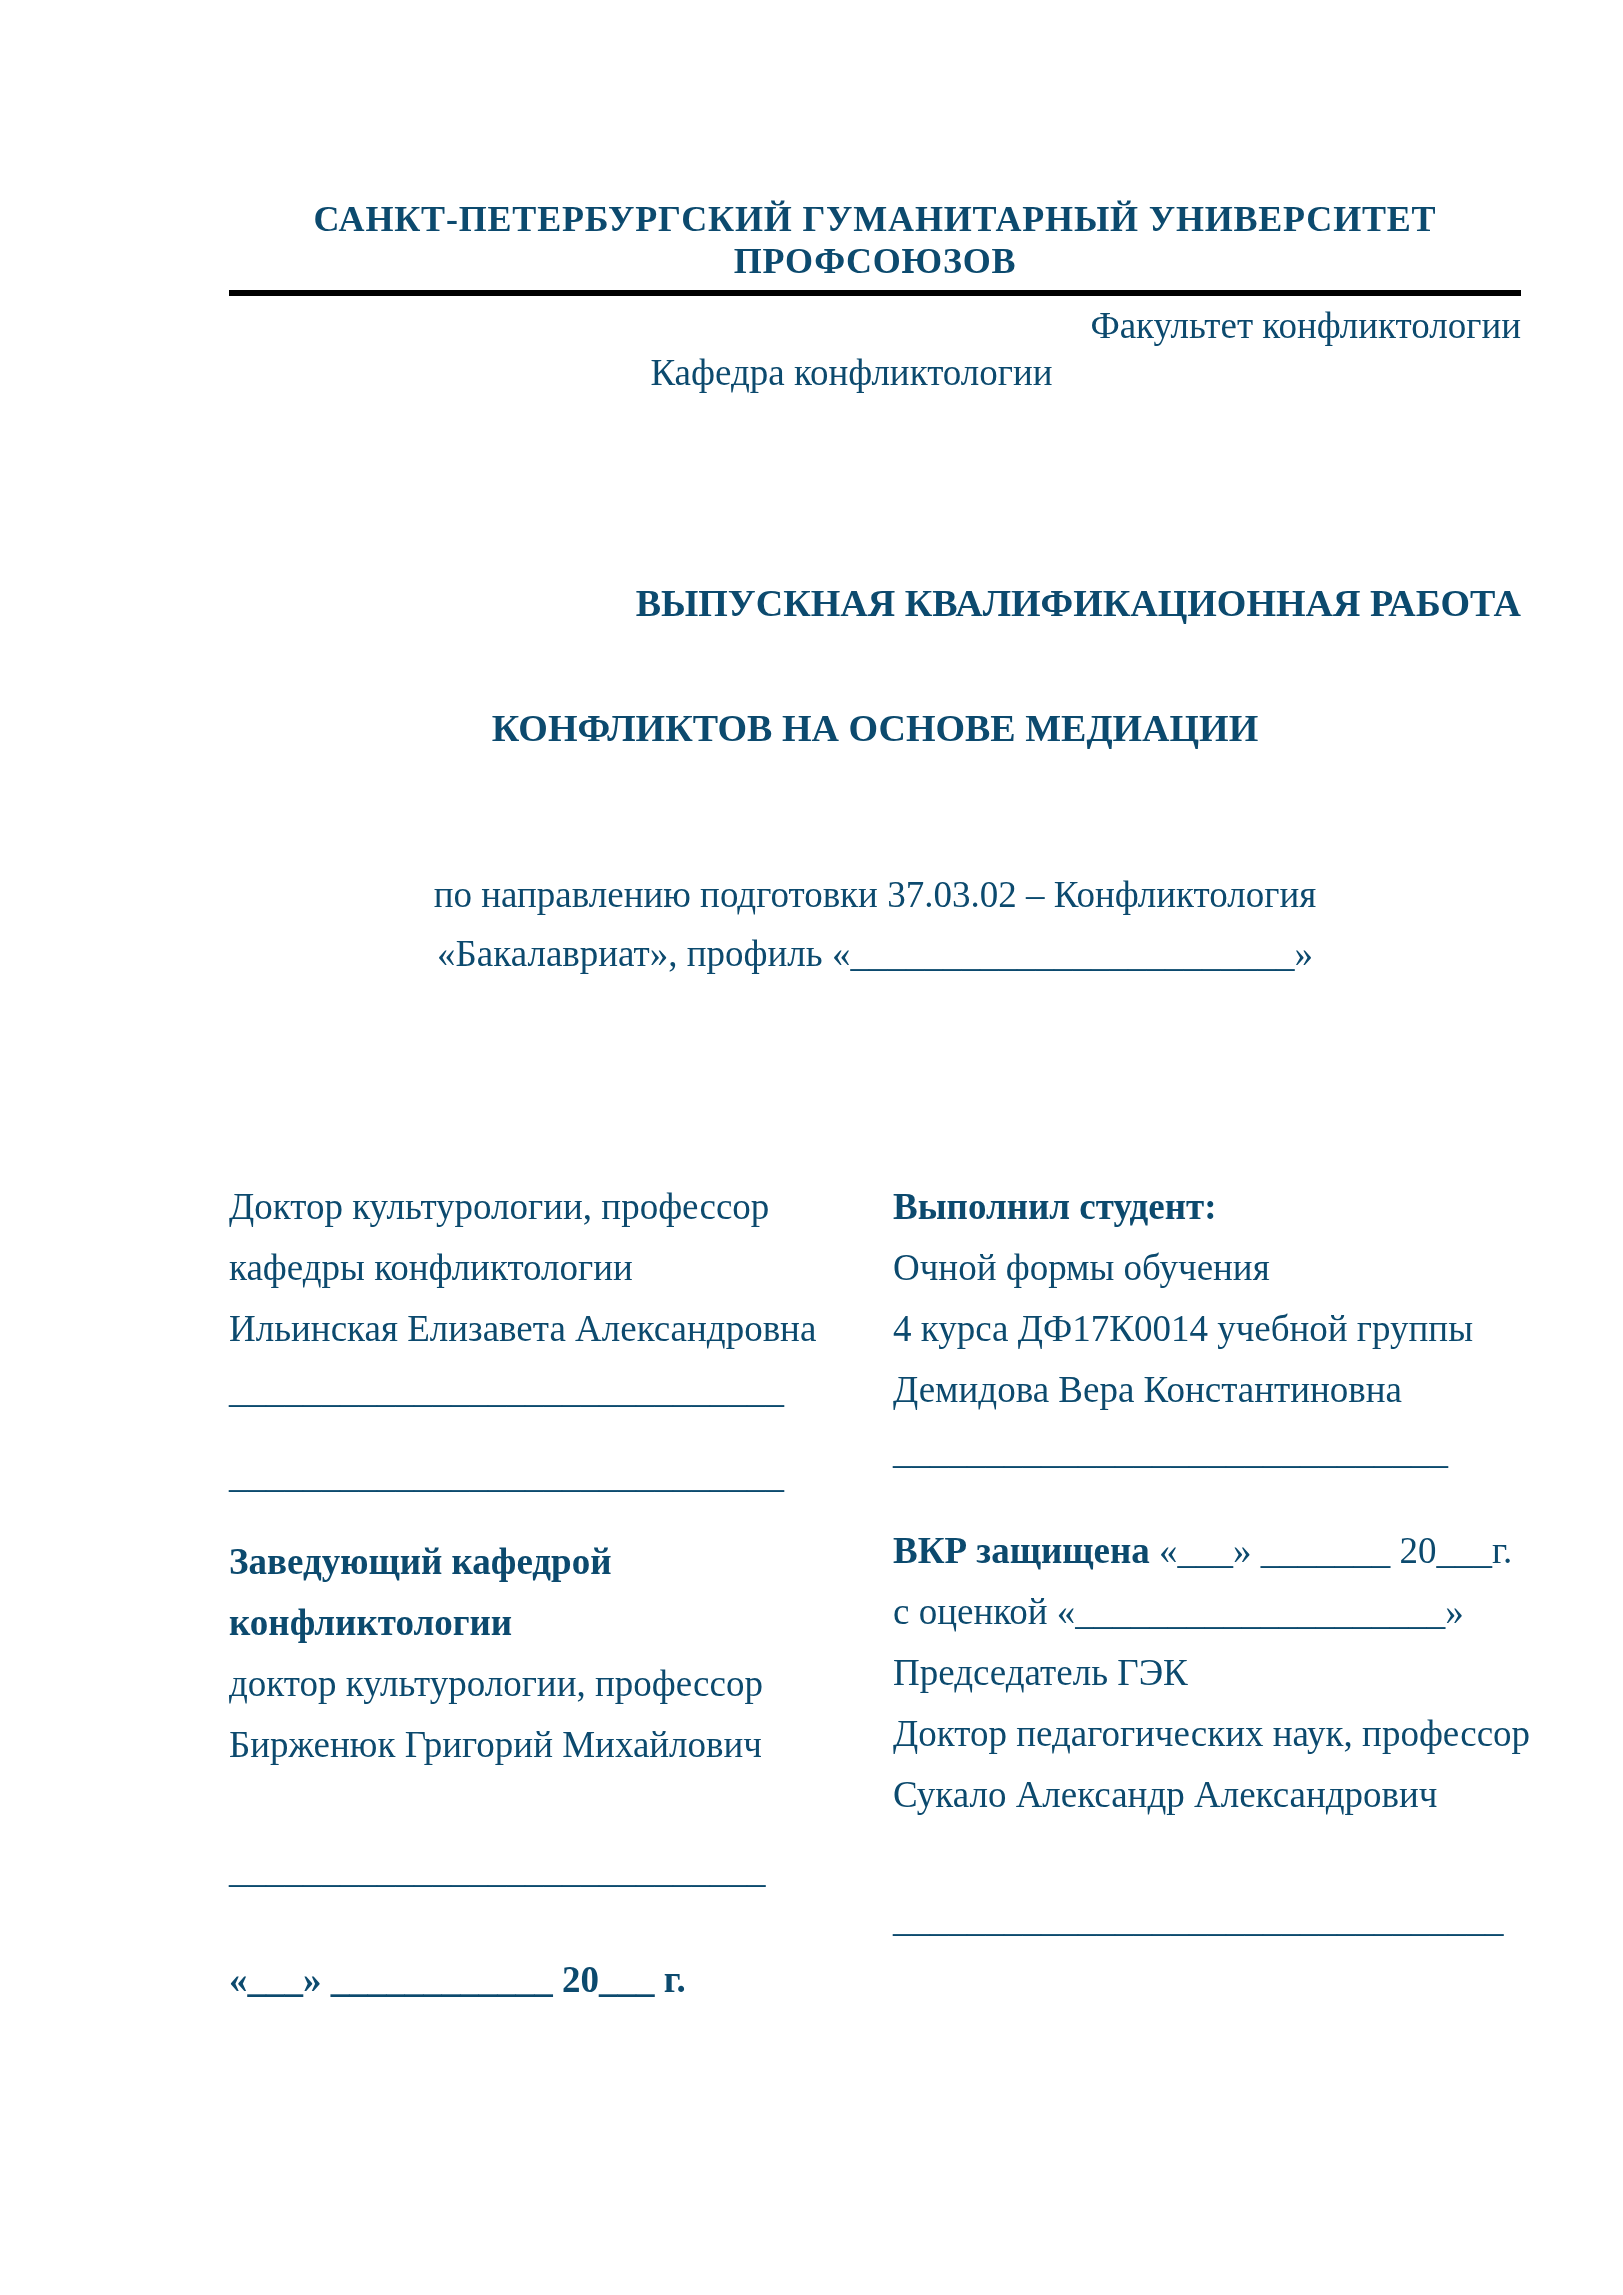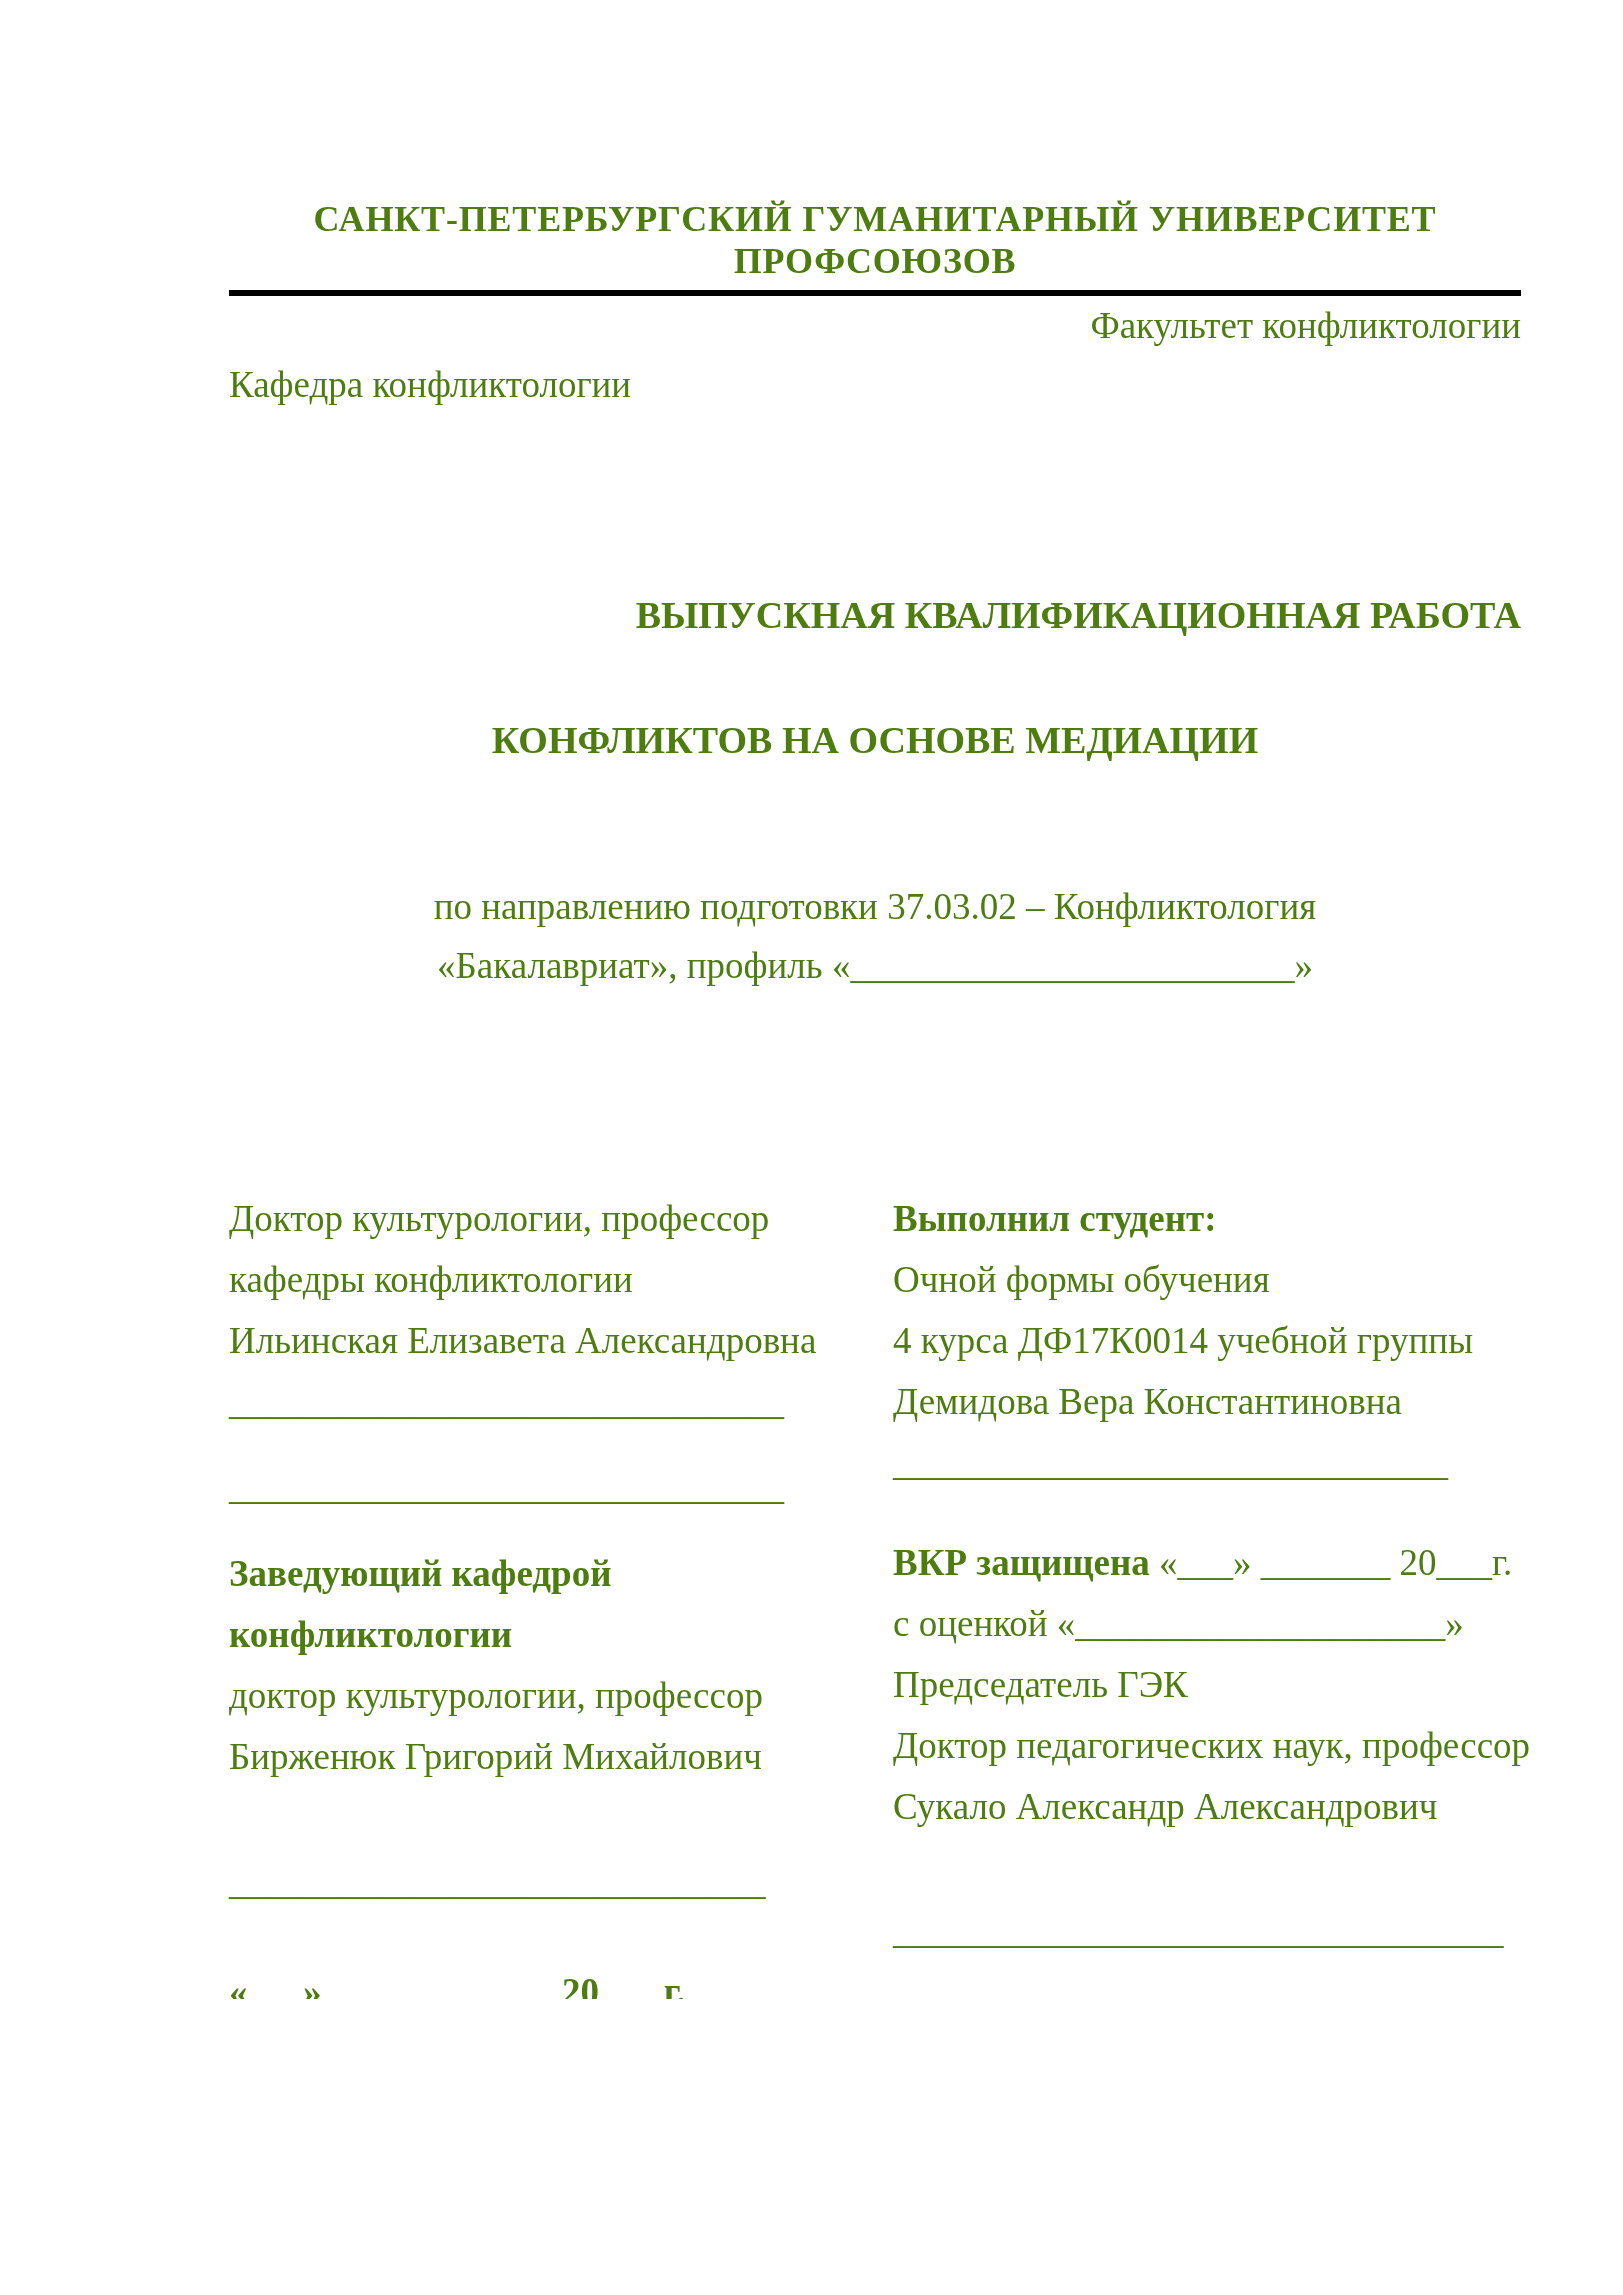--- a/index.html
+++ b/index.html
@@ -5,21 +5,21 @@
   html, body {
     margin: 0;
     padding: 0;
     background: #ffffff;
   }
   .page {
     position: relative;
     width: 1623px;
     height: 1999px;
     background: #ffffff;
-    color: #4d7c0f;
+    color: #0c4a6e;
     font-family: "Liberation Serif", "DejaVu Serif", serif;
     font-size: 37px;
     box-sizing: border-box;
     padding: 198px 102px 0 229px;
     overflow: hidden;
   }
   .bold { font-weight: bold; }
 
   
   .univ-title {
@@ -28,23 +28,23 @@
     font-size: 36px;
     letter-spacing: 0.8px;
     padding-bottom: 7.9px;
     border-bottom: 6.3px solid #000000;
   }
   .faculty-line {
     text-align: right;
     margin-top: 7.9px;
   }
   .department-line {
-    text-align: left;
+    text-align: center;
     padding-right: 47px;
-    margin-top: 16px;
+    margin-top: 4px;
   }
 
   
   .work-type {
     margin-top: 187px;
     text-align: right;
     font-weight: bold;
     font-size: 38px;
   }
   .thesis-title {

